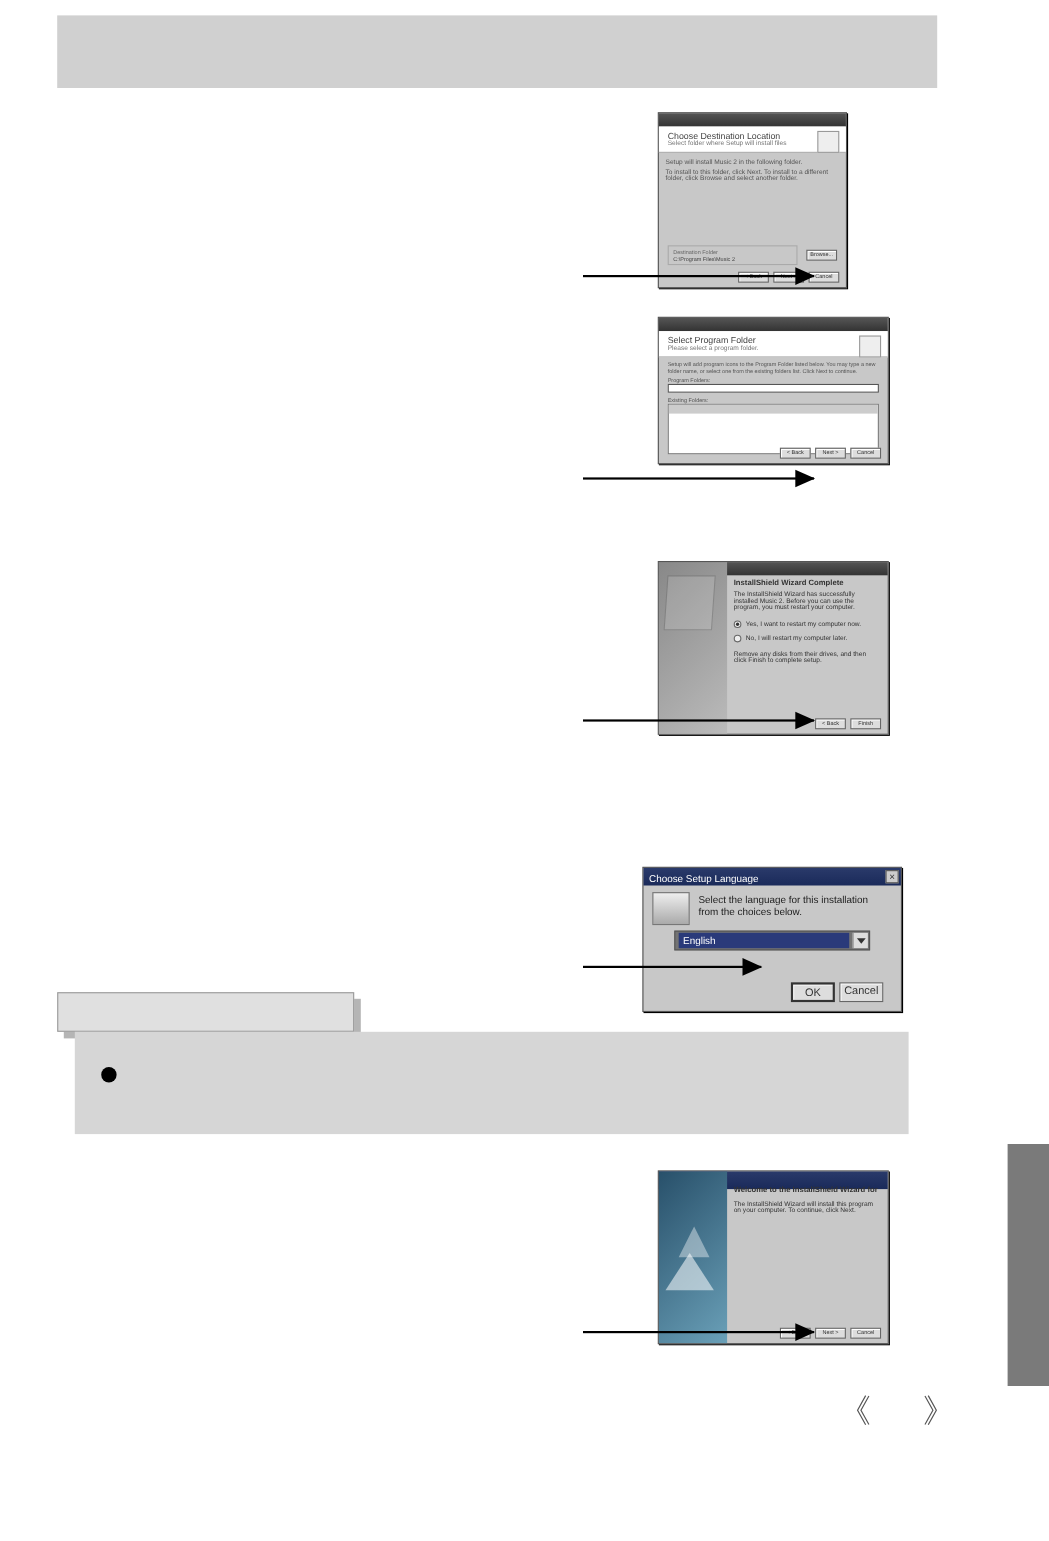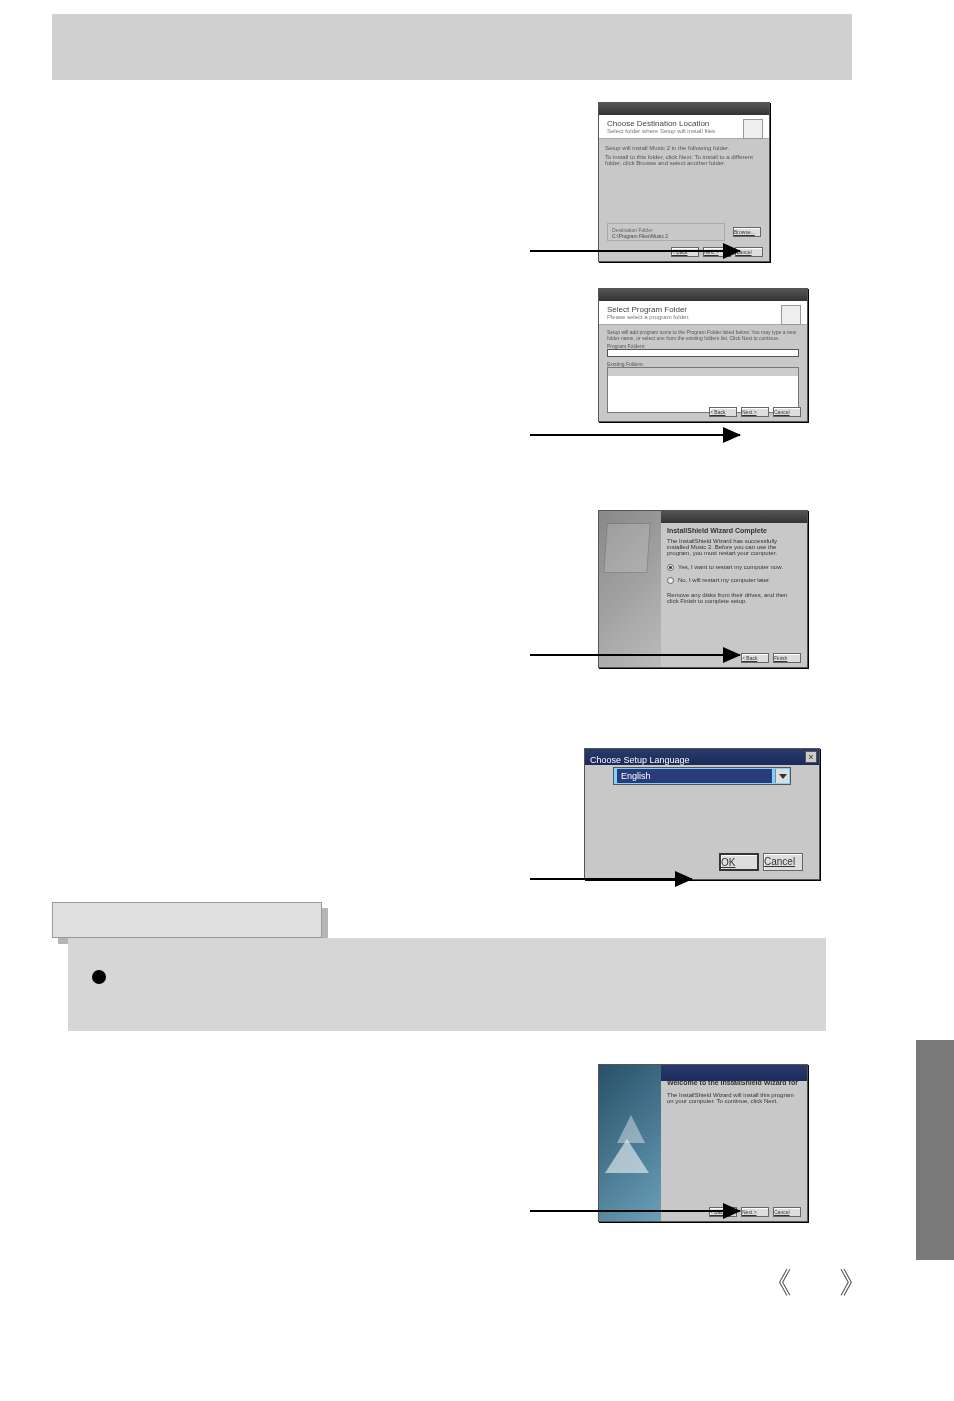--- a/index.html
+++ b/index.html
@@ -11,21 +11,21 @@
   .arrow::after { content: ""; position: absolute; right: -1px; top: -7px; border-left: 18px solid #000; border-top: 8px solid transparent; border-bottom: 8px solid transparent; }
 
   .dialog { position: absolute; background: #c8c8c8; border: 1px solid #555; box-shadow: 1px 1px 0 #000; }
   .dialog .titlebar { background: linear-gradient(#555,#333); height: 12px; }
   .dialog .titlebar.blue { background: linear-gradient(#2a3a6a,#1a2a5a); height: 16px; }
   .dialog .subhead { background: #fff; padding: 4px 8px; font-size: 8px; color: #444; border-bottom: 1px solid #aaa; position: relative; }
   .dialog .subhead .subtitle { font-size: 6px; color: #777; }
   .dialog .subhead .corner-icon { position: absolute; right: 6px; top: 4px; width: 20px; height: 20px; background: #eee; border: 1px solid #999; }
   .dialog .body { padding: 6px; font-size: 6px; color: #555; }
   .dialog .btnrow { position: absolute; bottom: 4px; right: 6px; display: flex; gap: 4px; }
-  .dbtn { width: 28px; height: 10px; background: #ddd; border: 1px solid #666; box-shadow: inset 1px 1px 0 #fff; font-size: 5px; line-height: 8px; color: #333; text-decoration: underline; }
+  .dbtn { width: 28px; height: 10px; background: #ddd; border: 1px solid #666; box-shadow: inset 1px 1px 0 #fff; font-size: 5px; text-align: center; line-height: 8px; color: #333; }
   .dbtn.big { width: 40px; height: 18px; line-height: 16px; font-size: 10px; }
 
   .listbox { background: #fff; border: 1px solid #777; height: 46px; width: 100%; }
   .listbox .sel { background: #ccc; height: 8px; }
   .listbox .row { height: 7px; border-bottom: 0; }
 
   .inputsel { background: #fff; border: 1px solid #555; height: 8px; width: 100%; margin-bottom: 4px; }
 
   .notice-label-wrap { position: absolute; left: 52px; top: 902px; }
   .notice-label-shadow { position: absolute; left: 6px; top: 6px; width: 270px; height: 36px; background: #b5b5b5; }
@@ -39,21 +39,21 @@
   .page-num-wrap { position: absolute; left: 762px; top: 1263px; font-size: 30px; letter-spacing: 2px; color: #555; }
   .page-num-wrap .bracket { font-family: 'Times New Roman', serif; font-weight: normal; }
 
   
   .leftimg { position: absolute; left: 0; top: 0; width: 62px; bottom: 0; background: linear-gradient(135deg,#888,#bbb); }
   .leftimg .shape { position: absolute; left: 6px; top: 12px; width: 44px; height: 50px; background: rgba(255,255,255,0.15); border: 1px solid rgba(0,0,0,0.2); transform: skewX(-4deg); }
 
   .radio { width: 7px; height: 7px; border-radius: 50%; border: 1px solid #666; display: inline-block; margin-right: 4px; vertical-align: middle; background: #eee; }
   .radio.on::after { content: ""; display: block; width: 3px; height: 3px; background: #333; border-radius: 50%; margin: 1px; }
 
-  .select-field { position: relative; background: #7dd3fc; border: 1px solid #555; height: 18px; }
+  .select-field { position: relative; background: #737373; border: 1px solid #555; height: 18px; }
   .select-field .sel-text { position: absolute; left: 3px; top: 1px; right: 18px; bottom: 1px; background: #2a3a7a; color: #fff; font-size: 9px; padding: 2px 4px; }
   .select-field .drop { position: absolute; right: 1px; top: 1px; width: 14px; bottom: 1px; background: #ddd; border-left: 1px solid #888; }
   .select-field .drop::after { content: ""; position: absolute; left: 3px; top: 5px; border-left: 4px solid transparent; border-right: 4px solid transparent; border-top: 5px solid #333; }
 
   .title-close { position: absolute; right: 2px; top: 2px; width: 12px; height: 12px; background: #ccc; border: 1px solid #555; font-size: 9px; line-height: 10px; text-align: center; color: #333; }
 
   .lbl-ico { position: absolute; left: 8px; top: 6px; width: 34px; height: 30px; background: linear-gradient(#eee,#aaa); border: 1px solid #777; }
 </style>
 </head>
 <body>
@@ -123,24 +123,28 @@
     <div style="margin-top:6px;"><span class="radio"></span><span>No, I will restart my computer later.</span></div>
     <div style="margin-top:8px;">Remove any disks from their drives, and then click Finish to complete setup.</div>
   </div>
   <div class="btnrow">
     <div class="dbtn">&lt; Back</div>
     <div class="dbtn">Finish</div>
   </div>
 </div>
 <div class="arrow" style="left:530px; top:654px; width:210px;"></div>
 
-<div class="dialog" style="left:584px; top:748px; width:236px; height:132px;">
+<div class="dialog" style="left:584px; top:788px; width:236px; height:132px;">
   <div class="titlebar blue">
     <span style="color:#fff; font-size:9px; padding-left:5px; line-height:16px;">Choose Setup Language</span>
     <div class="title-close">×</div>
+  </div>
+  <div style="position:relative; padding:8px 10px 8px 50px;">
+    <div class="lbl-ico"></div>
+    <div style="font-size:9px; color:#222; line-height:1.25;">Select the language for this installation from the choices below.</div>
   </div>
   <div style="padding:2px 28px 0 28px;">
     <div class="select-field">
       <div class="sel-text">English</div>
       <div class="drop"></div>
     </div>
   </div>
   <div class="btnrow" style="bottom:8px; right:16px;">
     <div class="dbtn big" style="border:2px solid #333;">OK</div>
     <div class="dbtn big">Cancel</div>

